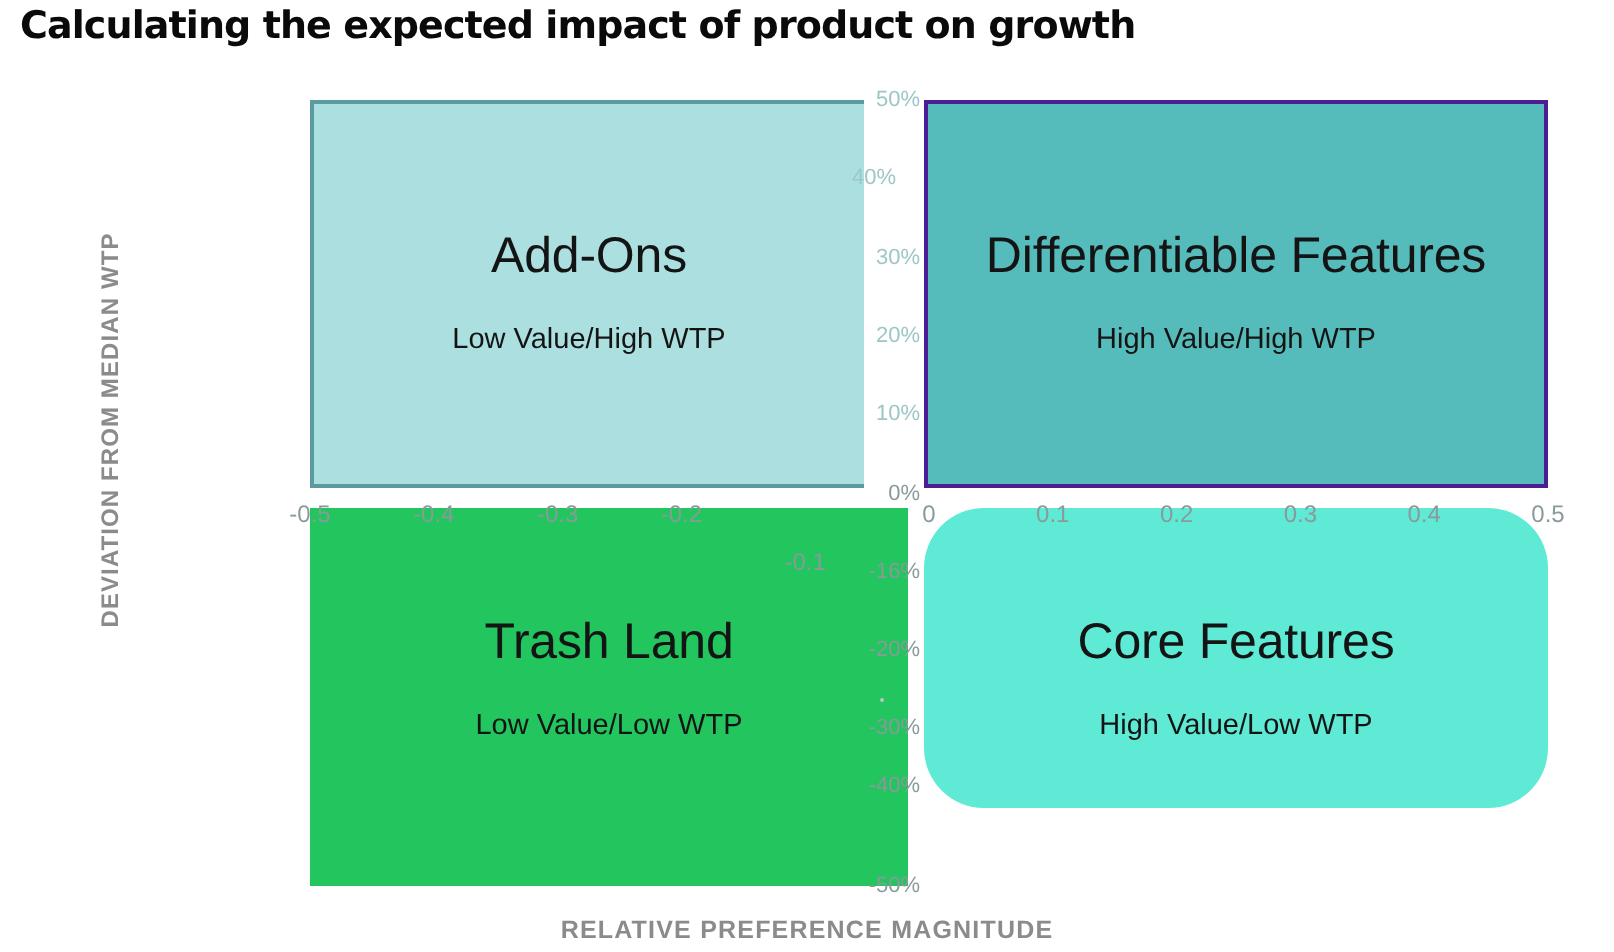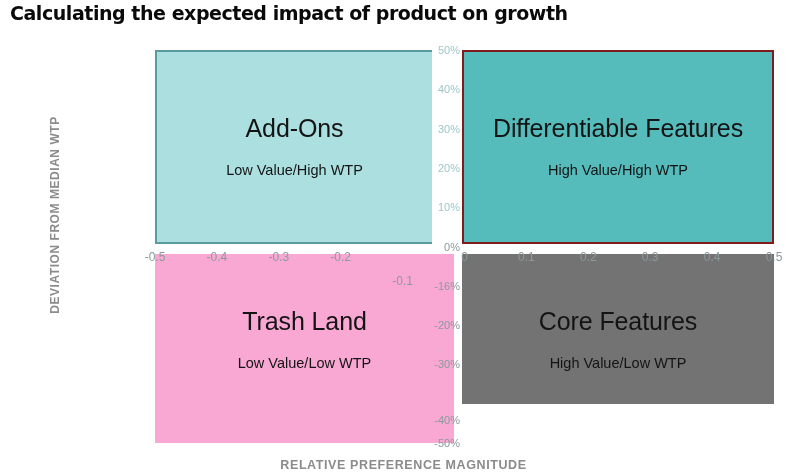--- a/index.html
+++ b/index.html
@@ -83,44 +83,45 @@
   #quad-add-ons .quad-title { top: 62px; }
   #quad-add-ons .quad-sub   { top: 110px; }
 
   
   #quad-diff {
     left: 307px;
     top: 0;
     width: 312px;
     height: 194px;
     background: #56bbbb;
-    border: 2px solid #7f1d1d;
+    border: 2px solid #4c1d95;
   }
   #quad-diff .quad-title { top: 62px; }
   #quad-diff .quad-sub   { top: 110px; }
 
   
   #quad-trash {
     left: 0;
     top: 204px;
     width: 299px;
     height: 189px;
-    background: #f9a8d4;
+    background: #22c55e;
     text-decoration: underline;
   }
   #quad-trash .quad-title { top: 53px; }
   #quad-trash .quad-sub   { top: 101px; }
 
   
   #quad-core {
     left: 307px;
     top: 204px;
     width: 312px;
     height: 150px;
-    background: #737373;
+    background: #5eead4;
+    border-radius: 30px;
   }
   #quad-core .quad-title { top: 53px; }
   #quad-core .quad-sub   { top: 101px; }
 
   
   .ytick {
     position: absolute;
     width: 46px;
     text-align: right;
     font-size: 11px;
@@ -202,29 +203,29 @@
       <div class="quad-label quad-sub">Low Value/Low WTP</div>
     </div>
 
     <div class="quadrant" id="quad-core">
       <div class="quad-label quad-title">Core Features</div>
       <div class="quad-label quad-sub">High Value/Low WTP</div>
     </div>
 
     <div id="y-ticks">
         <div class="ytick on-dark" style="top: 0px; left: 259px;">50%</div>
-        <div class="ytick on-dark" style="top: 39.3px; left: 259px;">40%</div>
+        <div class="ytick on-dark" style="top: 39.3px; left: 259px; text-align: center;">40%</div>
         <div class="ytick on-dark" style="top: 78.6px; left: 259px;">30%</div>
         <div class="ytick on-dark" style="top: 117.9px; left: 259px;">20%</div>
         <div class="ytick on-dark" style="top: 157.2px; left: 259px;">10%</div>
         <div class="ytick" style="top: 196.5px; left: 259px;">0%</div>
         <div class="ytick" style="top: 235.8px; left: 259px;">-16%</div>
         <div class="ytick" style="top: 275.1px; left: 259px;">-20%</div>
         <div class="ytick" style="top: 314.4px; left: 259px;">-30%</div>
-        <div class="ytick" style="top: 370px; left: 259px;">-40%</div>
+        <div class="ytick" style="top: 343px; left: 259px;">-40%</div>
         <div class="ytick" style="top: 393px; left: 259px;">-50%</div>
       </div>
 
     <div id="axis-speck" style="top: 298.68px; left: 285px;"></div>
 
     <div id="x-ticks">
         <div class="xtick" style="left: 0px; top: 200px;">-0.5</div>
         <div class="xtick" style="left: 61.9px; top: 200px;">-0.4</div>
         <div class="xtick" style="left: 123.8px; top: 200px;">-0.3</div>
         <div class="xtick" style="left: 185.7px; top: 200px;">-0.2</div>

